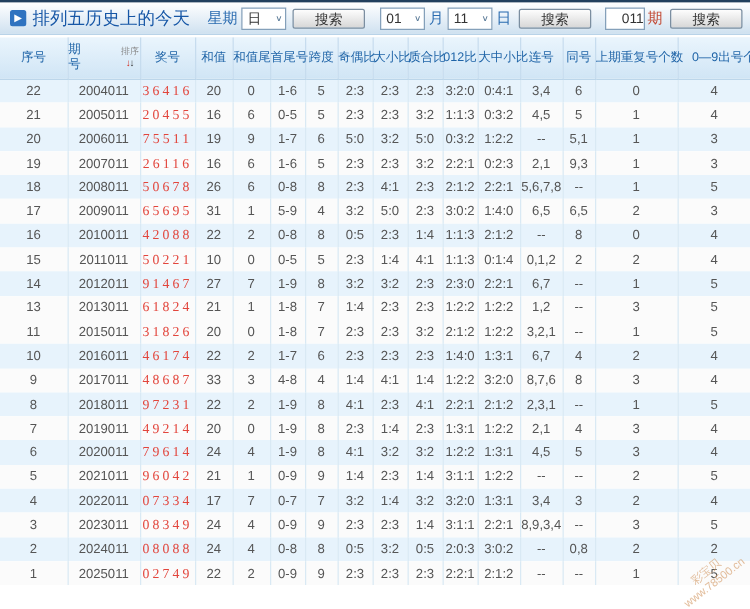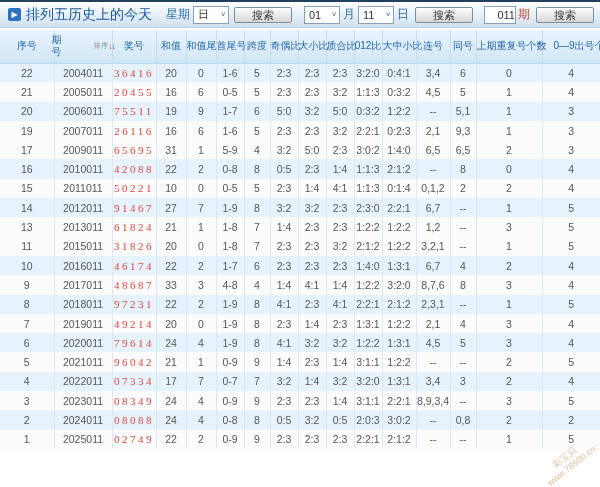--- a/index.html
+++ b/index.html
@@ -54,21 +54,21 @@
     height:19.3px; font-size:10.5px; color:#555; text-align:center;
     border-right:1px solid #d9e9f4; white-space:nowrap;
   }
   tbody td:last-child { border-right:none; }
   tr.r-blue  { background:#e7f3fc; }
   tr.r-white { background:#fbfbfb; }
   td.prize { color:#e2453c; letter-spacing:2.5px; font-size:11px;font-family:Liberation Serif, serif; }
   
   .qh-wrap { display:flex; align-items:center; justify-content:center;gap:25px; }
   .qh-label { display:inline-block; width:12px; line-height:1.2; white-space:normal; }
-  .sort-widget { display:inline-flex; flex-direction:row; align-items:center; margin-left:6px; cursor:pointer; }
+  .sort-widget { display:inline-flex; flex-direction:column; align-items:center; margin-left:6px; cursor:pointer; }
   .sort-label { font-size:8px; color:#8a8a8a; line-height:1.1; transform:scale(.9); }
   .sort-arrows { line-height:1; letter-spacing:-1px; }
   .sort-arrows b { font-size:8px; font-style:normal; }
   .ar-red  { color:#d42a1e; }
   .ar-dark { color:#333; }
   
   .watermark {
     position:absolute; right:2px; bottom:14px; transform:rotate(-38deg);
     color:#d9a77a; opacity:.75; font-size:9px; line-height:1.2; text-align:center;
     pointer-events:none; white-space:nowrap;
@@ -228,20 +228,38 @@
           <td>2:3</td>
           <td>2:3</td>
           <td>3:2</td>
           <td>2:2:1</td>
           <td>0:2:3</td>
           <td>2,1</td>
           <td>9,3</td>
           <td>1</td>
           <td>3</td>
         </tr>
+        <tr class="r-blue">
+          <td>18</td>
+          <td>2008011</td>
+          <td class="prize">50678</td>
+          <td>26</td>
+          <td>6</td>
+          <td>0-8</td>
+          <td>8</td>
+          <td>2:3</td>
+          <td>4:1</td>
+          <td>2:3</td>
+          <td>2:1:2</td>
+          <td>2:2:1</td>
+          <td>5,6,7,8</td>
+          <td>--</td>
+          <td>1</td>
+          <td>5</td>
+        </tr>
         <tr class="r-white">
           <td>17</td>
           <td>2009011</td>
           <td class="prize">65695</td>
           <td>31</td>
           <td>1</td>
           <td>5-9</td>
           <td>4</td>
           <td>3:2</td>
           <td>5:0</td>

